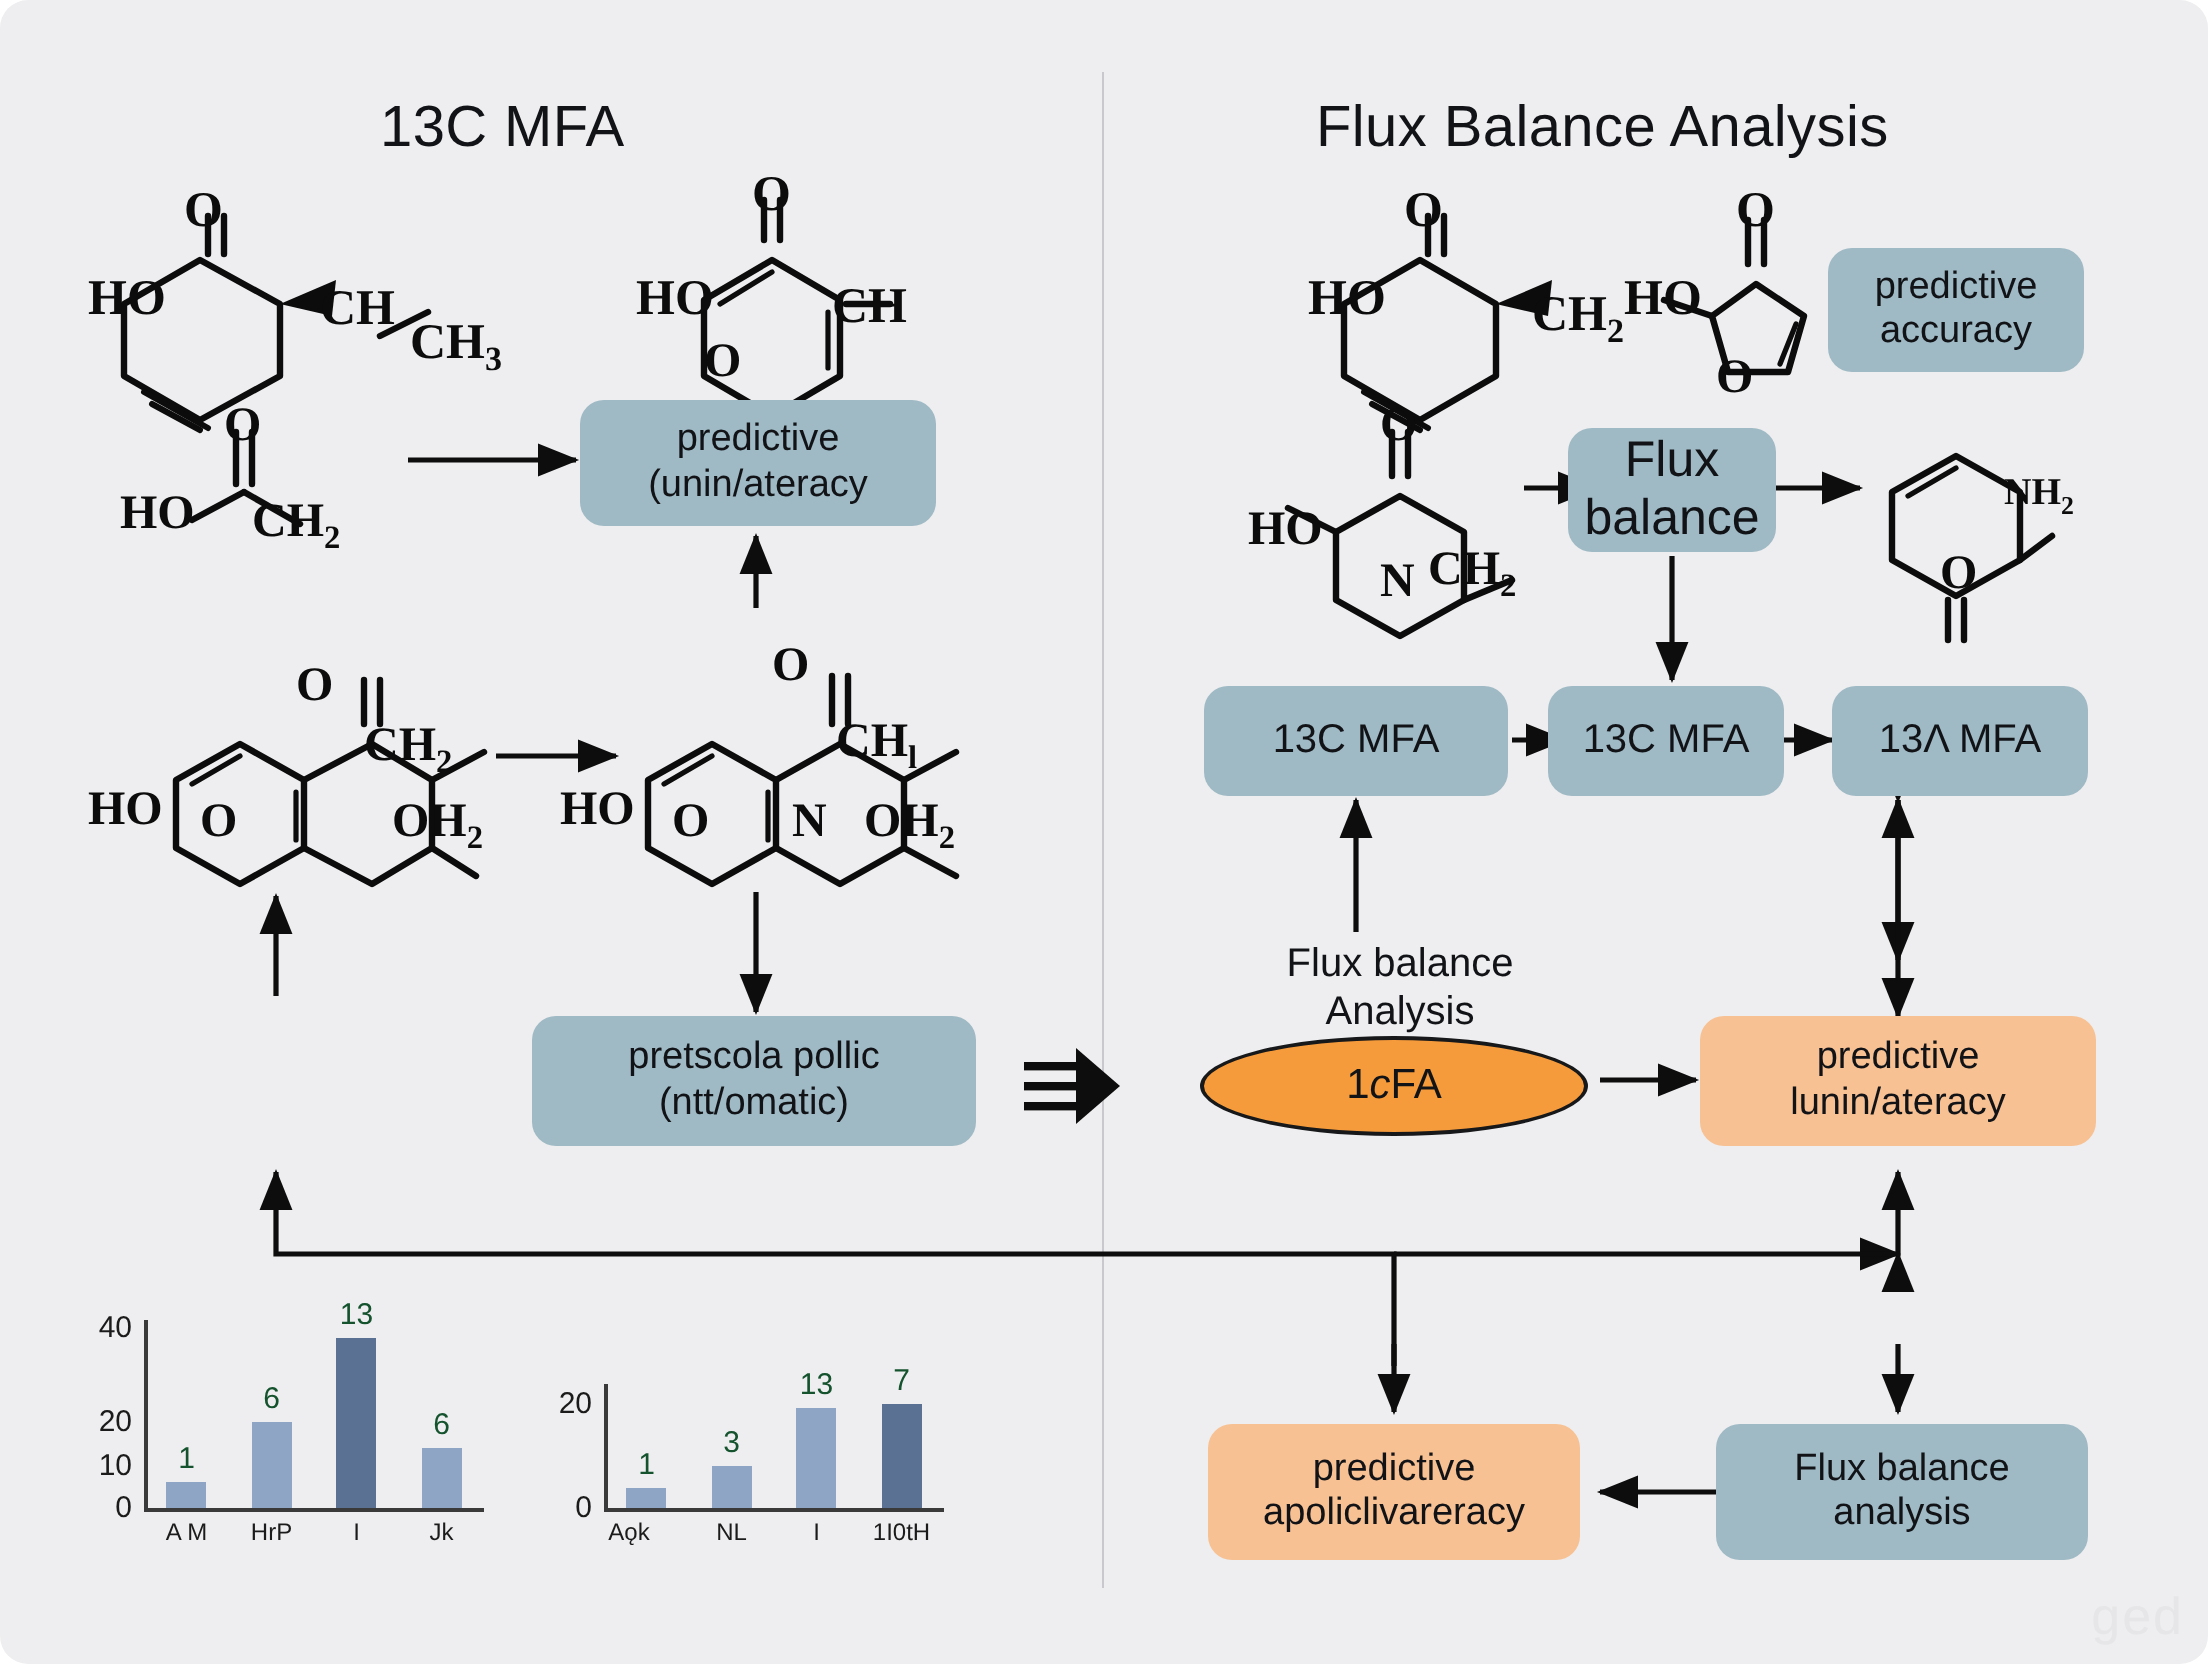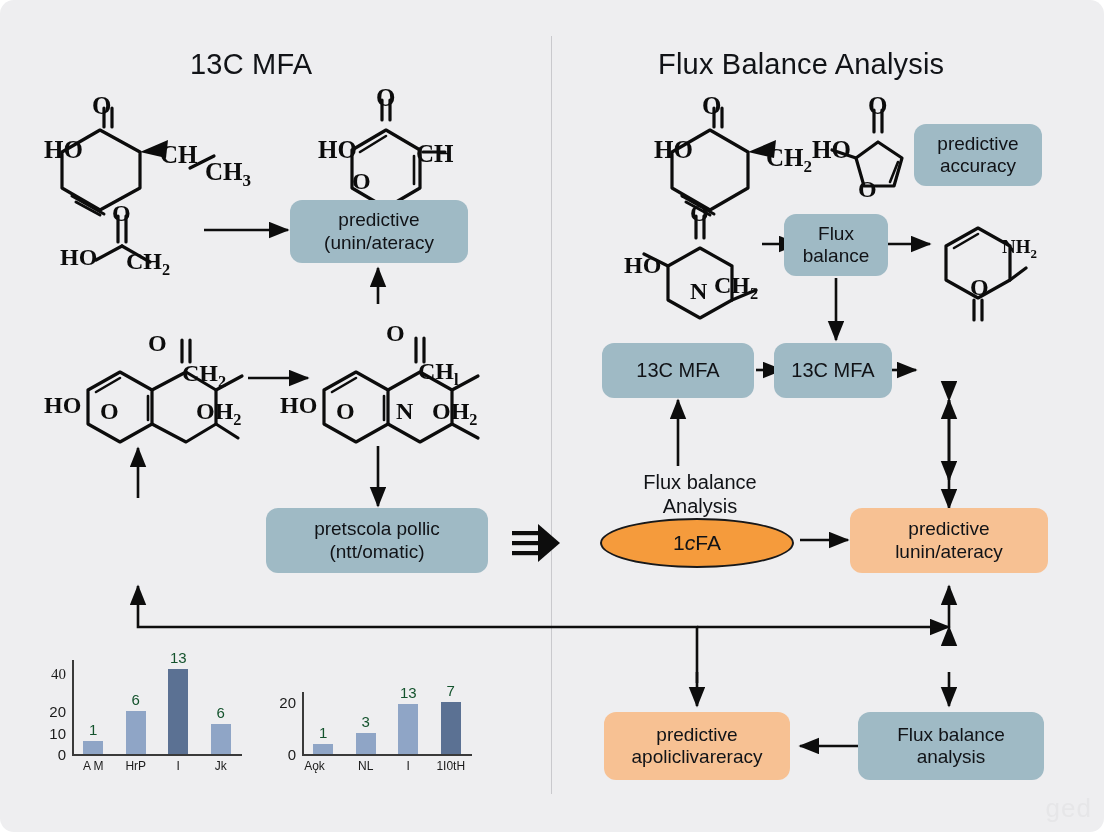--- a/index.html
+++ b/index.html
@@ -293,33 +293,36 @@
   <div class="node blue" style="left:266px;top:508px;width:222px;height:65px;font-size:19px;">
     <span class="txt">pretscola pollic
 (ntt/omatic)</span>
   </div>
 
   <div class="node blue" style="left:914px;top:124px;width:128px;height:62px;font-size:19px;">
     <span class="txt">predictive
 accuracy</span>
   </div>
 
-  <div class="node blue" style="left:784px;top:214px;width:104px;height:62px;font-size:19px;">
+  <div class="node blue" style="left:784px;top:214px;width:104px;height:62px;font-size:25px;">
     <span class="txt">Flux
 balance</span>
   </div>
 
   <div class="node blue" style="left:602px;top:343px;width:152px;height:55px;font-size:20px;">
     <span class="txt">13C MFA</span>
   </div>
 
   <div class="node blue" style="left:774px;top:343px;width:118px;height:55px;font-size:20px;">
     <span class="txt">13C MFA</span>
   </div>
 
+  <div class="node blue" style="left:916px;top:343px;width:128px;height:55px;font-size:20px;">
+    <span class="txt">13Λ MFA</span>
+  </div>
 
   <div class="node orange" style="left:850px;top:508px;width:198px;height:65px;font-size:19px;">
     <span class="txt">predictive
 lunin/ateracy</span>
   </div>
 
   <div class="node orange" style="left:604px;top:712px;width:186px;height:68px;font-size:19px;">
     <span class="txt">predictive
 apoliclivareracy</span>
   </div>
@@ -337,21 +340,21 @@
       <span class="ital">c</span>
       <span>FA</span>
   </div>
 
   <div class="chart" id="chart-left" style="left:38px;top:640px;width:210px;height:140px;">
       <div class="axis-line" style="left: 34px; top: 20px; width: 2px; height: 94px;"></div>
       <div class="axis-line" style="left: 34px; top: 114px; width: 170px; height: 2px;"></div>
       <div class="ytick" style="left: 0px; top: 114px; width: 28px;">0</div>
       <div class="ytick" style="left: 0px; top: 92.6364px; width: 28px;">10</div>
       <div class="ytick" style="left: 0px; top: 71.2727px; width: 28px;">20</div>
-      <div class="ytick" style="left: 0px; top: 34px; width: 28px; font-family: Liberation Serif, serif;">40</div>
+      <div class="ytick" style="left: 0px; top: 24px; width: 28px;">40</div>
       <div class="bar" style="left: 45.475px; top: 101.182px; width: 19.55px; height: 12.8182px; background: rgb(143, 165, 198);"></div>
       <div class="vlab" style="left: 34.85px; top: 81.1818px; width: 40.8px;">1</div>
       <div class="xlab" style="left: 32.725px; top: 119px; width: 45.05px;">A M</div>
       <div class="bar" style="left: 87.975px; top: 71.2727px; width: 19.55px; height: 42.7273px; background: rgb(143, 165, 198);"></div>
       <div class="vlab" style="left: 77.35px; top: 51.2727px; width: 40.8px;">6</div>
       <div class="xlab" style="left: 75.225px; top: 119px; width: 45.05px;">HrP</div>
       <div class="bar" style="left: 130.475px; top: 28.5455px; width: 19.55px; height: 85.4545px; background: rgb(91, 113, 147);"></div>
       <div class="vlab" style="left: 119.85px; top: 8.54545px; width: 40.8px;">13</div>
       <div class="xlab" style="left: 117.725px; top: 119px; width: 45.05px;">I</div>
       <div class="bar" style="left: 172.975px; top: 84.0909px; width: 19.55px; height: 29.9091px; background: rgb(143, 165, 198);"></div>

